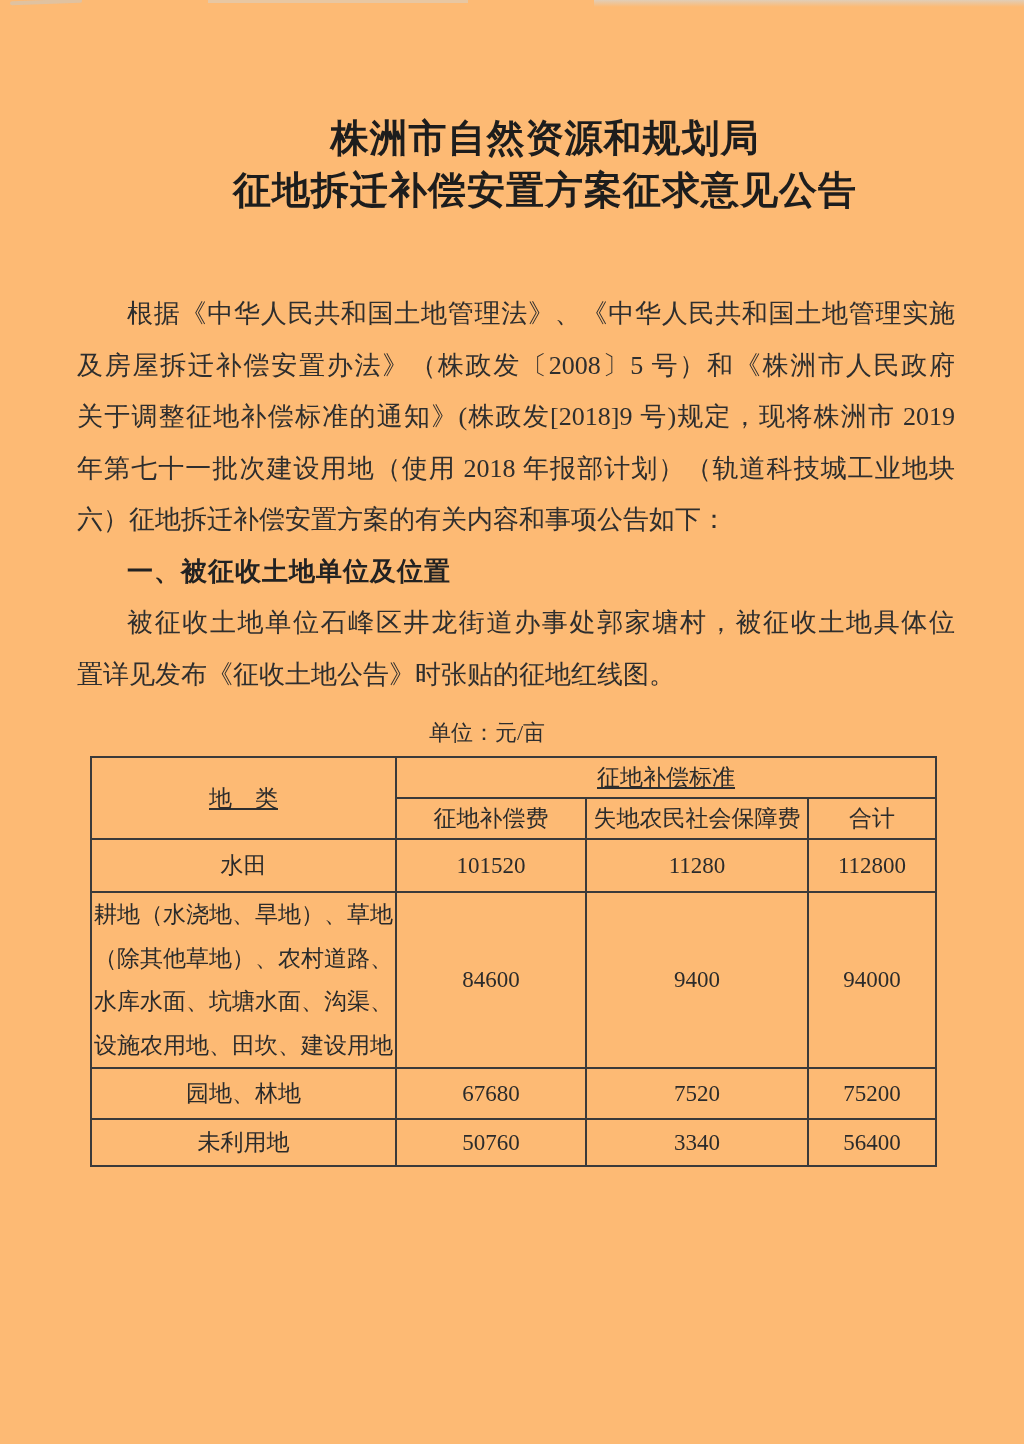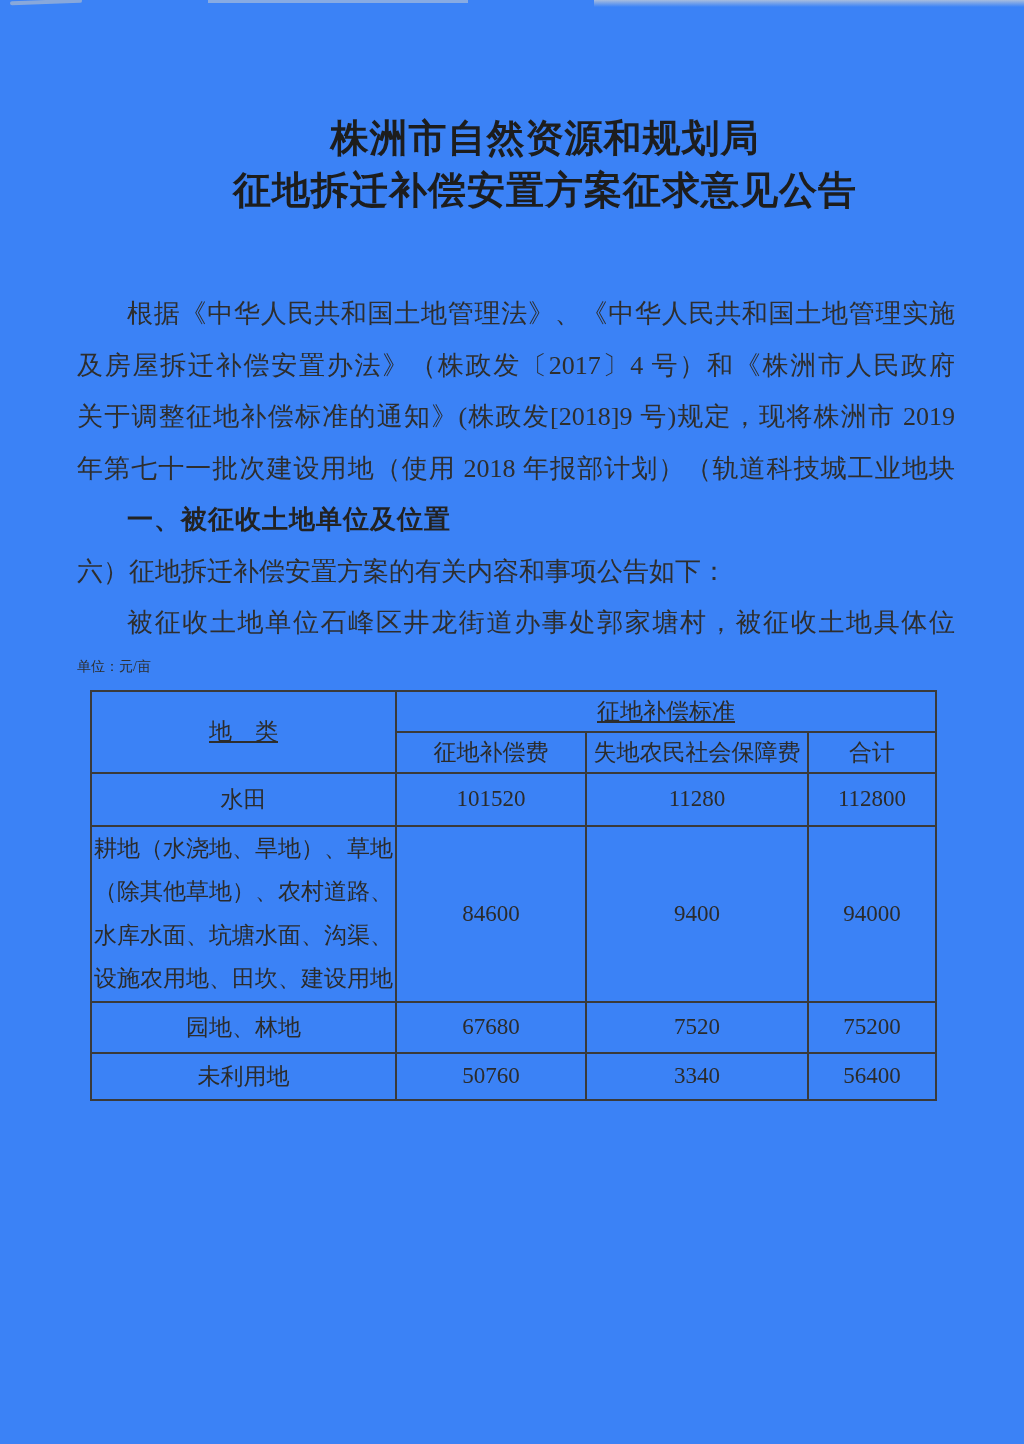--- a/index.html
+++ b/index.html
@@ -4,21 +4,21 @@
 <style>
   html, body { margin: 0; padding: 0; }
   body {
     width: 1024px; height: 1444px;
     background: #e9e9e7;
     font-family: "Liberation Serif", serif;
   }
   .page {
     position: relative;
     width: 1024px; height: 1444px;
-    background: #3b82f6;
+    background: #fdba74;
     color: #2e2e2e;
     overflow: hidden;
   }
   
   .artifact { position: absolute; pointer-events: none; }
   .artifact.a1 { top: 0; left: 10px; width: 72px; height: 4px; background: #c8c8c5; opacity: .55; border-radius: 2px; transform: rotate(-2deg); }
   .artifact.a2 { top: 0; left: 208px; width: 260px; height: 3px; background: #d3d3d0; opacity: .5; }
   .artifact.a3 { top: 0; right: 0; width: 430px; height: 7px; background: linear-gradient(to bottom, #d6d6d3, rgba(255,255,255,0)); opacity: .7; }
 
   .title {
@@ -41,24 +41,24 @@
   .line.fill { text-align-last: justify; }
   .line.indent { text-indent: 50px; }
   .heading {
     font-family: "Liberation Sans", sans-serif;
     font-weight: bold;
     text-indent: 50px;
     color: #222;
     letter-spacing: 1px;
   }
   .unit-note {
-    margin-top: 3px;
+    margin-top: 18px;
     padding-right: 58px;
-    text-align: left;
-    font-size: 14px;
+    text-align: center;
+    font-size: 22px;
     line-height: 30px;
   }
   table.comp {
     margin: 8px 0 0 90px;
     width: 845px;
     border-collapse: collapse;
     table-layout: fixed;
   }
   table.comp td, table.comp th {
     border: 2px solid #3a3a3a;
@@ -92,27 +92,28 @@
   <div class="artifact a2"></div>
   <div class="artifact a3"></div>
 
   <div class="title">
     <div>株洲市自然资源和规划局</div>
     <div>征地拆迁补偿安置方案征求意见公告</div>
   </div>
 
   <div class="content">
     <div class="line fill indent">根据《中华人民共和国土地管理法》、《中华人民共和国土地管理实施</div>
-    <div class="line fill">及房屋拆迁补偿安置办法》（株政发〔2017〕4 号）和《株洲市人民政府</div>
+    <div class="line fill">及房屋拆迁补偿安置办法》（株政发〔2008〕5 号）和《株洲市人民政府</div>
     <div class="line fill">关于调整征地补偿标准的通知》(株政发[2018]9 号)规定，现将株洲市 2019</div>
     <div class="line fill">年第七十一批次建设用地（使用 2018 年报部计划）（轨道科技城工业地块</div>
+    <div class="line">六）征地拆迁补偿安置方案的有关内容和事项公告如下：</div>
+
     <div class="line heading">一、被征收土地单位及位置</div>
-
-    <div class="line">六）征地拆迁补偿安置方案的有关内容和事项公告如下：</div>
     <div class="line fill indent">被征收土地单位石峰区井龙街道办事处郭家塘村，被征收土地具体位</div>
+    <div class="line">置详见发布《征收土地公告》时张贴的征地红线图。</div>
 
 
     <div class="unit-note">单位：元/亩</div>
   </div>
 
   <table class="comp">
     <colgroup>
       <col style="width:305px">
       <col style="width:190px">
       <col style="width:222px">

